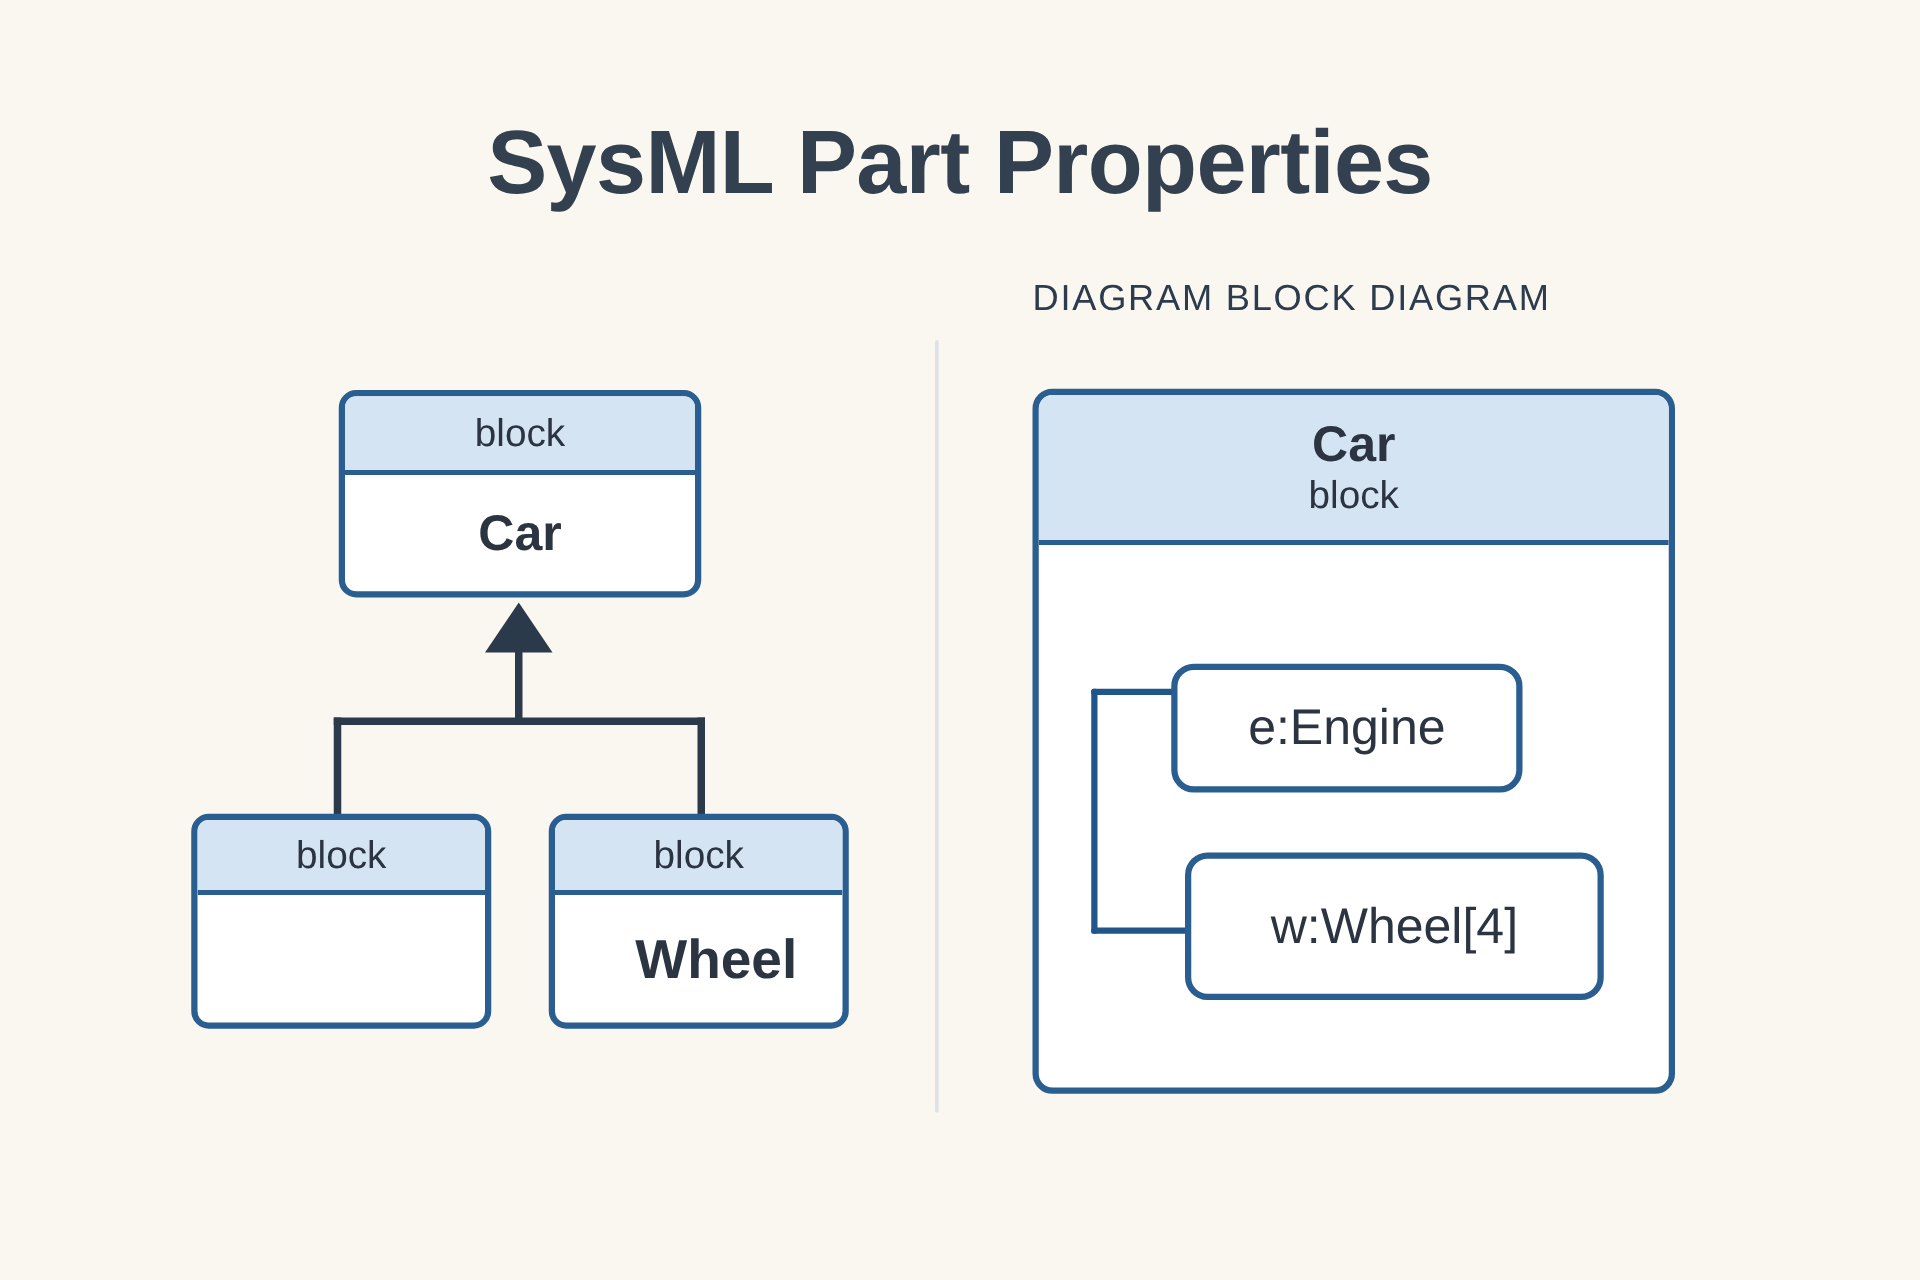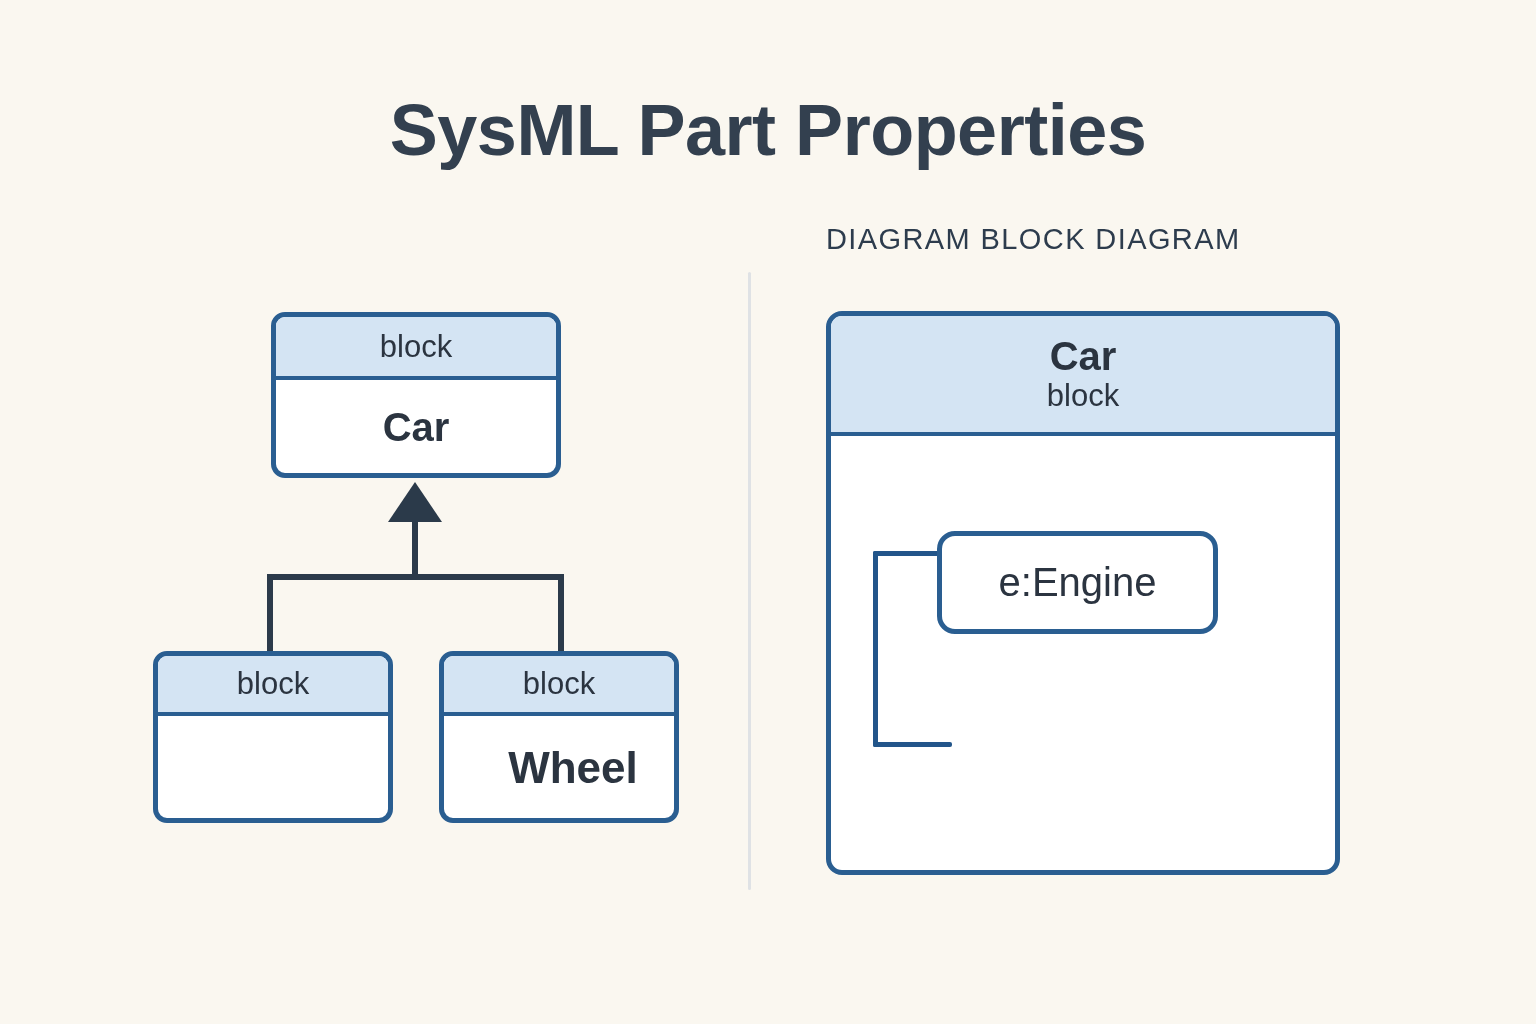--- a/index.html
+++ b/index.html
@@ -226,14 +226,15 @@
       <div class="ibd-stereotype">block</div>
     </div>
   </div>
 
   <div class="ibd-line" id="ibd-bracket-v"></div>
   <div class="ibd-line" id="ibd-stub-engine"></div>
   <div class="ibd-line" id="ibd-stub-wheel"></div>
 
   <div class="part-box" id="part-engine">e:Engine</div>
 
+  <div class="part-box" id="part-wheel">w:Wheel[4]</div>
 
 </div>
 
 </body></html>

